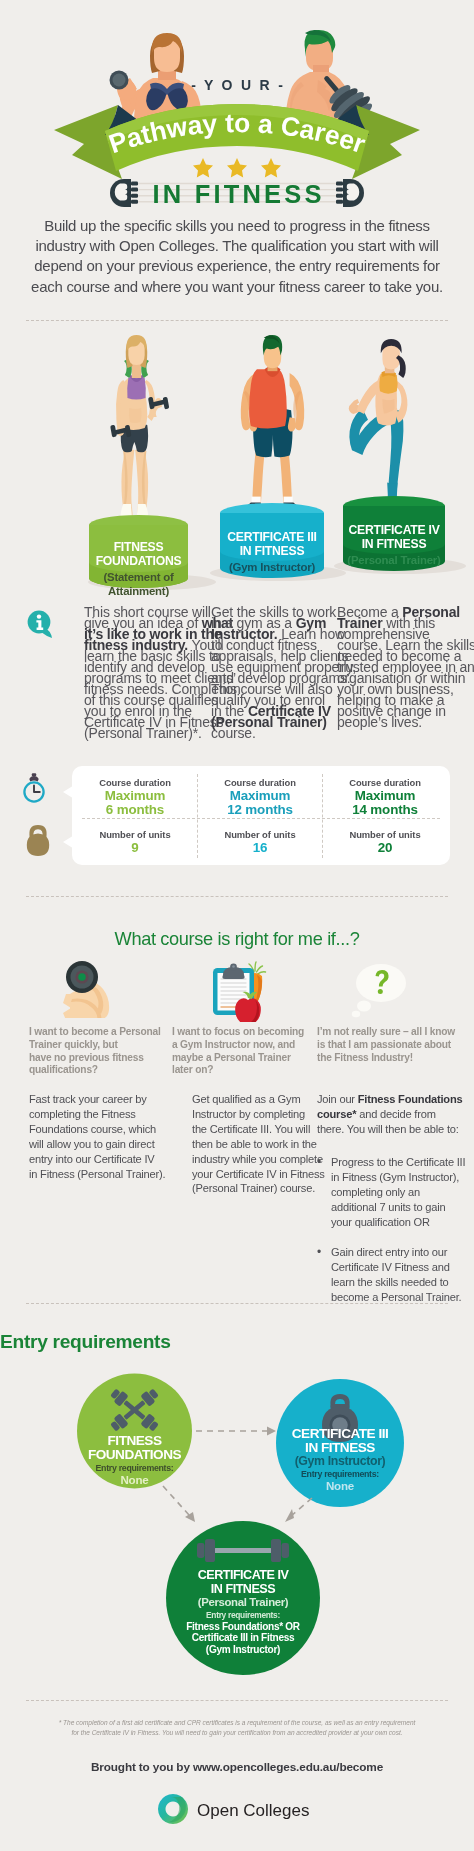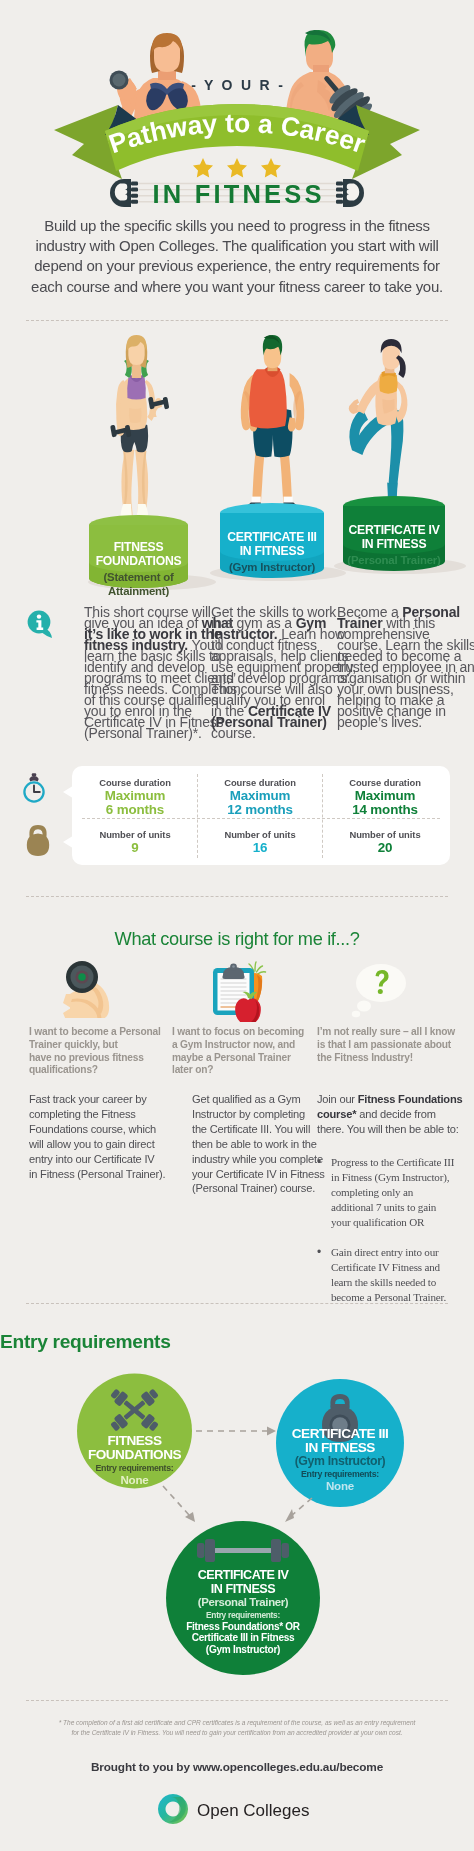--- a/index.html
+++ b/index.html
@@ -50,21 +50,21 @@
   .card-val{font-weight:bold;font-size:13.4px;line-height:14.2px;margin-top:1px;letter-spacing:-0.15px;}
   .vline{position:absolute;top:8px;height:84px;border-left:1px dashed #cfc9c3;}
   .hline{position:absolute;left:10px;width:358px;border-top:1px dashed #cfc9c3;}
 
   
   #h2a{position:absolute;left:0;top:929px;width:474px;text-align:center;font-size:18.2px;font-weight:normal;color:#1a8437;letter-spacing:-0.35px;}
   .q-head{position:absolute;font-size:10.2px;line-height:12.75px;font-weight:bold;color:#9a958f;white-space:nowrap;letter-spacing:-0.2px;}
   .q-body{position:absolute;font-size:11.1px;line-height:14.9px;color:#4f4f54;white-space:nowrap;letter-spacing:-0.2px;}
   .q-body b{font-weight:bold;color:#36363c;}
   .bullet .bdot{position:absolute;left:0;top:0;font-size:12px;color:#4f4f54;}
-  .bullet .btxt{display:inline-block;margin-left:14px;font-family:Liberation Serif, serif;}
+  .bullet .btxt{display:inline-block;margin-left:14px;}
   #icoArm{position:absolute;left:58px;top:958px;}
   #icoClip{position:absolute;left:208px;top:956px;}
   #icoBub{position:absolute;left:348px;top:958px;}
   #q1h{left:29px;top:1026px;}
   #q2h{left:172px;top:1026px;}
   #q3h{left:317px;top:1026px;}
   #q1b{left:29px;top:1092px;}
   #q2b{left:172px;top:1092px;margin-left:20px;}
   #q3b{left:317px;top:1092px;}
   #q3l1{left:317px;top:1155px;}

